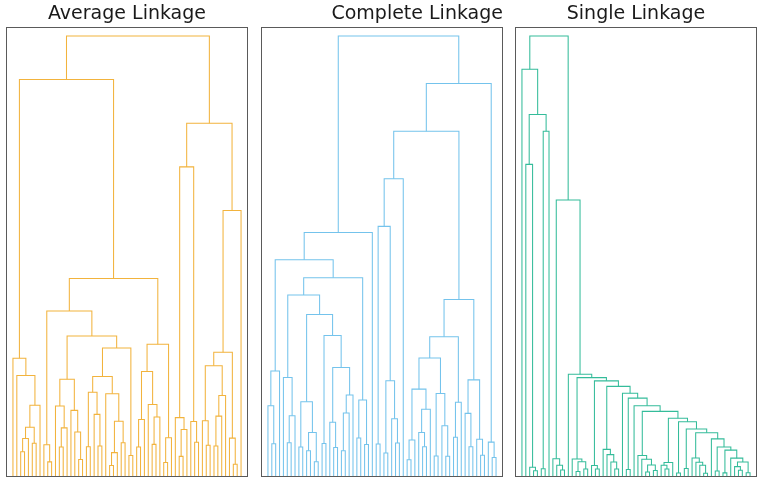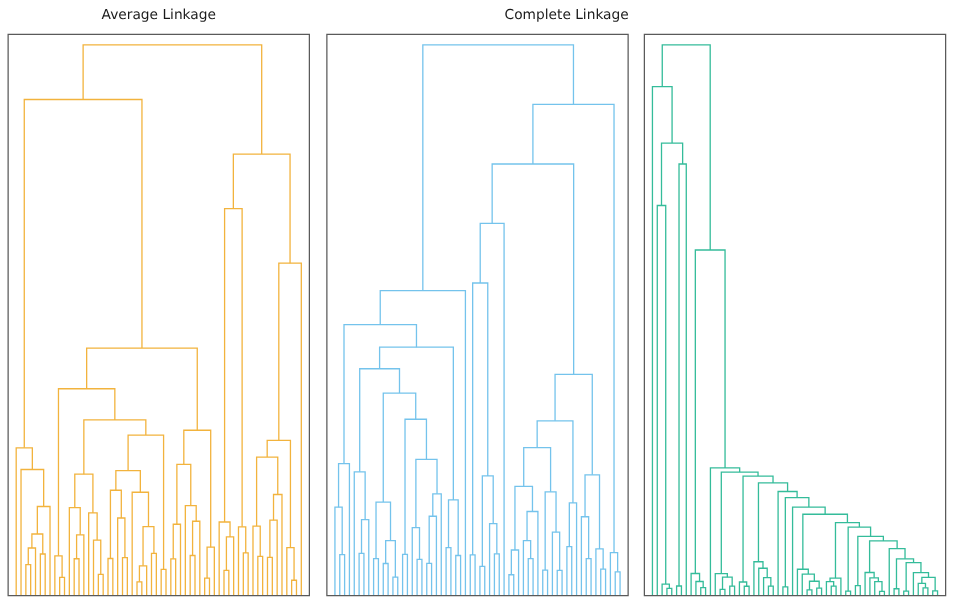--- a/index.html
+++ b/index.html
@@ -6,21 +6,21 @@
   body{
     width:763px;height:491px;
     background:#ffffff;
     font-family:"DejaVu Sans", sans-serif;
     overflow:hidden;
   }
   #root{position:relative;width:763px;height:491px;}
   .panel{position:absolute;top:27px;height:450px;box-sizing:border-box;
          border:1.5px solid #5a5a5a;background:#ffffff;overflow:hidden;}
   .panel-title{position:absolute;top:2px;height:20px;line-height:20px;
-         text-align:center;font-size:11px;color:#1a1a1a;white-space:nowrap;}
+         text-align:center;font-size:19px;color:#1a1a1a;white-space:nowrap;}
   #p1{left:6px;width:242px;}
   #p2{left:261px;width:242px;}
   #p3{left:515px;width:242px;}
   #t1{left:6px;width:242px;}
   #t2{left:261px;width:242px;text-align:right;}
   #t3{left:515px;width:242px;}
   .dendro{position:absolute;inset:0;width:100%;height:100%;display:block;}
 </style>
 </head>
 <body>
@@ -154,20 +154,21 @@
           <path d="M42.54,232.73 L42.54,205.34 L111.25,205.34 L111.25,450.00"></path>
           <path d="M117.10,417.83 L117.10,199.27 L129.28,199.27 L129.28,354.30"></path>
           <path d="M123.19,199.27 L123.19,151.45 L142.44,151.45 L142.44,450.00"></path>
           <path d="M132.82,151.45 L132.82,103.64 L198.57,103.64 L198.57,272.64"></path>
           <path d="M165.69,103.64 L165.69,55.82 L231.13,55.82 L231.13,415.98"></path>
           <path d="M76.90,205.34 L76.90,8.00 L198.41,8.00 L198.41,55.82"></path>
         </g>
       </svg>
   </div>
 
+  <div class="panel-title" id="t3">Single Linkage</div>
   <div class="panel" id="p3">
     <svg class="dendro" id="svg3" viewBox="0 0 242 450" preserveAspectRatio="none">
         <g fill="none" stroke="#34bc9a" stroke-width="1.05" stroke-linecap="butt" stroke-linejoin="miter" shape-rendering="geometricPrecision">
           <path d="M232.10,450.00 L232.10,446.74 L236.00,446.74 L236.00,450.00"></path>
           <path d="M68.37,450.00 L68.37,442.87 L72.27,442.87 L72.27,450.00"></path>
           <path d="M224.31,450.00 L224.31,444.27 L228.20,444.27 L228.20,450.00"></path>
           <path d="M17.69,450.00 L17.69,444.74 L21.59,444.74 L21.59,450.00"></path>
           <path d="M220.41,450.00 L220.41,440.59 L226.25,440.59 L226.25,444.27"></path>
           <path d="M223.33,440.59 L223.33,435.88 L234.05,435.88 L234.05,446.74"></path>
           <path d="M216.51,450.00 L216.51,432.06 L228.69,432.06 L228.69,435.88"></path>

